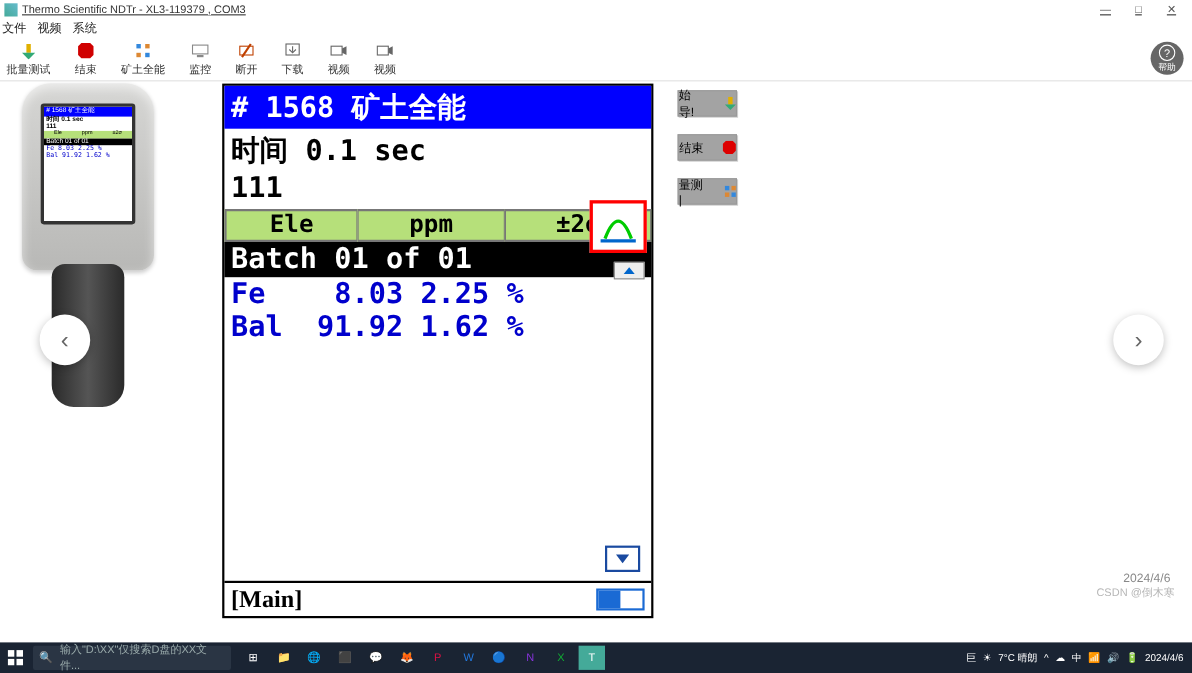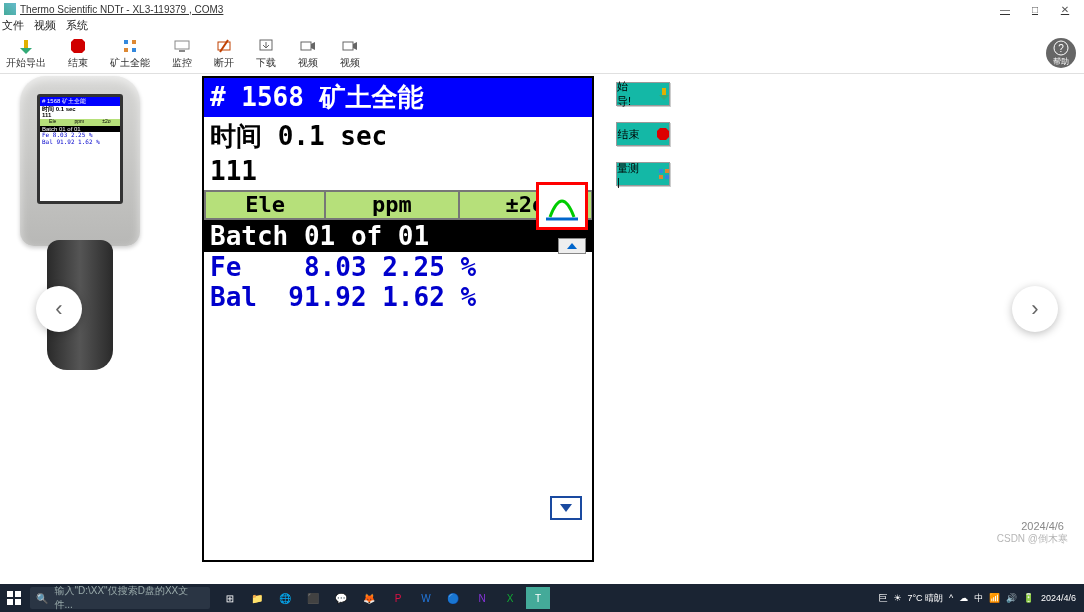--- a/index.html
+++ b/index.html
@@ -45,21 +45,21 @@
 .ms-data { color: #0000cc; font: bold 26px monospace; padding: 0 6px; white-space: pre; }
 .ms-spin { position: absolute; right: 6px; top: 160px; width: 28px; display: flex; flex-direction: column; }
 .ms-spin div { height: 16px; border: 1px solid #888; background: #eee; display: flex; align-items: center; justify-content: center; }
 .ms-drop { position: absolute; right: 10px; bottom: 40px; width: 32px; height: 24px; border: 2px solid #1a4aa0; display: flex; align-items: center; justify-content: center; }
 .ms-footer { position: absolute; bottom: 0; left: 0; right: 0; height: 32px; border-top: 2px solid #000; display: flex; align-items: center; justify-content: space-between; padding: 0 6px; }
 .ms-main { font: bold 22px serif; }
 .ms-split { width: 44px; height: 20px; border: 2px solid #1a6ad4; display: flex; }
 .ms-split div { flex: 1; } .ms-split div:first-child { background: #1a6ad4; }
 
 .side-btns { position: absolute; left: 616px; top: 6px; display: flex; flex-direction: column; gap: 16px; }
-.sbtn { width: 54px; height: 24px; border: 1px solid #999; background: #14b8a6; font-size: 11px; display: flex; align-items: center; justify-content: center; gap: 17px; box-shadow: 1px 1px 0 #ccc; }
+.sbtn { width: 54px; height: 24px; border: 1px solid #999; background: #a3a3a3; font-size: 11px; display: flex; align-items: center; justify-content: center; gap: 17px; box-shadow: 1px 1px 0 #ccc; }
 
 .watermark { position: absolute; right: 16px; bottom: 36px; font-size: 10px; color: rgba(120,120,120,.55); }
 .date { position: absolute; right: 20px; bottom: 50px; font-size: 11px; color: #888; }
 
 .taskbar { position: absolute; bottom: 0; left: 0; right: 0; height: 28px; background: #1a2433; display: flex; align-items: center; color: #fff; font-size: 10px; }
 .tb-start { width: 28px; height: 28px; display: flex; align-items: center; justify-content: center; }
 .tb-search { height: 22px; width: 180px; background: #2a3544; border-radius: 2px; margin-left: 2px; display: flex; align-items: center; padding: 0 6px; color: #9aa; font-size: 10px; gap: 6px; }
 .tb-apps { display: flex; gap: 4px; margin-left: 8px; }
 .tb-app { width: 24px; height: 22px; display: flex; align-items: center; justify-content: center; }
 .tb-tray { margin-left: auto; display: flex; align-items: center; gap: 6px; padding-right: 8px; font-size: 9px; }
@@ -85,21 +85,21 @@
 </div>
 
 <div class="toolbar">
   <div class="tb-item">
     <div class="tb-icon">
         <svg width="16" height="16">
           <rect x="6" y="2" width="4" height="8" fill="#e0b000"></rect>
           <path d="M2 10 L8 16 L14 10 Z" fill="#3a7"></path>
         </svg>
       </div>
-    <span>开始导出</span>
+    <span>批量测试</span>
   </div>
   <div class="tb-item">
     <div class="tb-icon">
         <svg width="16" height="16">
           <polygon points="4,1 12,1 15,4 15,12 12,15 4,15 1,12 1,4" fill="#d00000"></polygon>
         </svg>
       </div>
     <span>结束</span>
   </div>
   <div class="tb-item">
@@ -214,20 +214,27 @@
           <svg width="12" height="8">
             <path d="M1 7 L6 1 L11 7 Z" fill="#06c"></path>
           </svg>
         </div>
     </div>
     <div class="ms-drop">
       <svg width="16" height="12">
           <path d="M2 2 L8 10 L14 2 Z" fill="#1a4aa0"></path>
         </svg>
     </div>
+    <div class="ms-footer">
+      <span class="ms-main">[Main]</span>
+      <div class="ms-split">
+          <div></div>
+          <div></div>
+        </div>
+    </div>
   </div>
 
   <div class="side-btns">
     <div class="sbtn">
         <span>始导!</span>
         <svg width="10" height="12">
           <rect x="3" width="4" height="7" fill="#e0b000"></rect>
           <path d="M0 7 L5 12 L10 7 Z" fill="#3a7"></path>
         </svg>
       </div>

